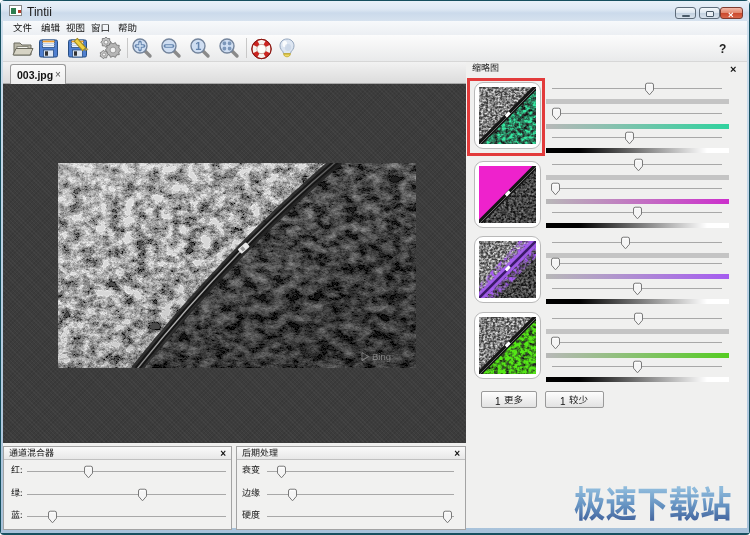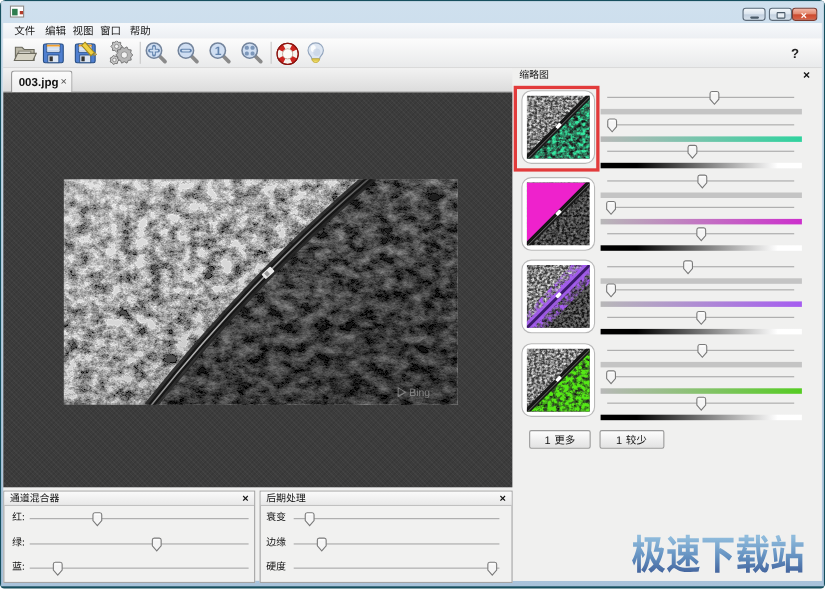--- a/index.html
+++ b/index.html
@@ -49,20 +49,23 @@
 #selbox { position:absolute; left:467px; top:77.5px; width:78px; height:78px; border:3px solid #e23b3b; }
 .rbar { position:absolute; width:183px; height:5px; }
 .btn { position:absolute; height:17px; background:linear-gradient(180deg,#fdfdfd,#e2e2e2); border:1px solid #9a9a9a; border-radius:2px; font-size:10px; color:#111; text-align:center; line-height:15px; }
 #wm { position:absolute; left:574px; top:485px; }
 #wm svg { transform:scaleY(1.17); transform-origin:0 0; }
 </style>
 </head>
 <body>
 <div id="win">
 <div id="winb"></div>
+<div id="title">
+      <span class="txt">Tintii</span>
+    </div>
 <div id="appico">
       <i></i>
       <b style="position:absolute;left:7.5px;top:3.5px;width:3px;height:3px;background:#b43c2a;display:block"></b>
     </div>
 <div id="btnmin" class="capbtn">
       <i></i>
     </div>
 <div id="btnmax" class="capbtn">
       <i></i>
     </div>

